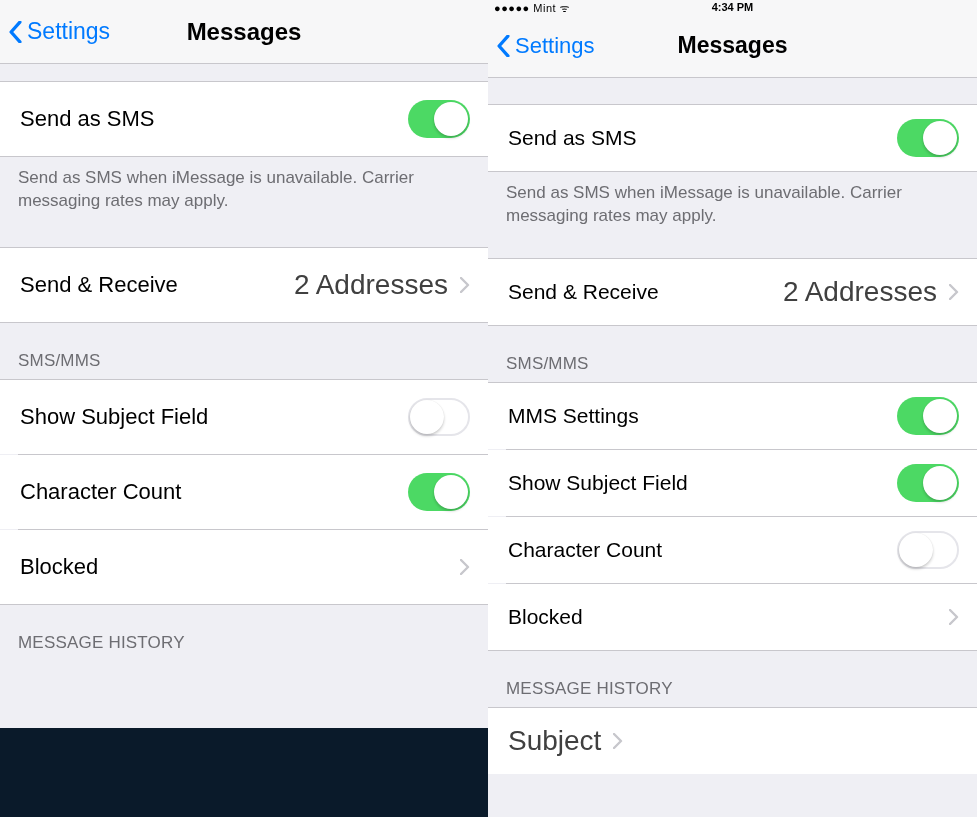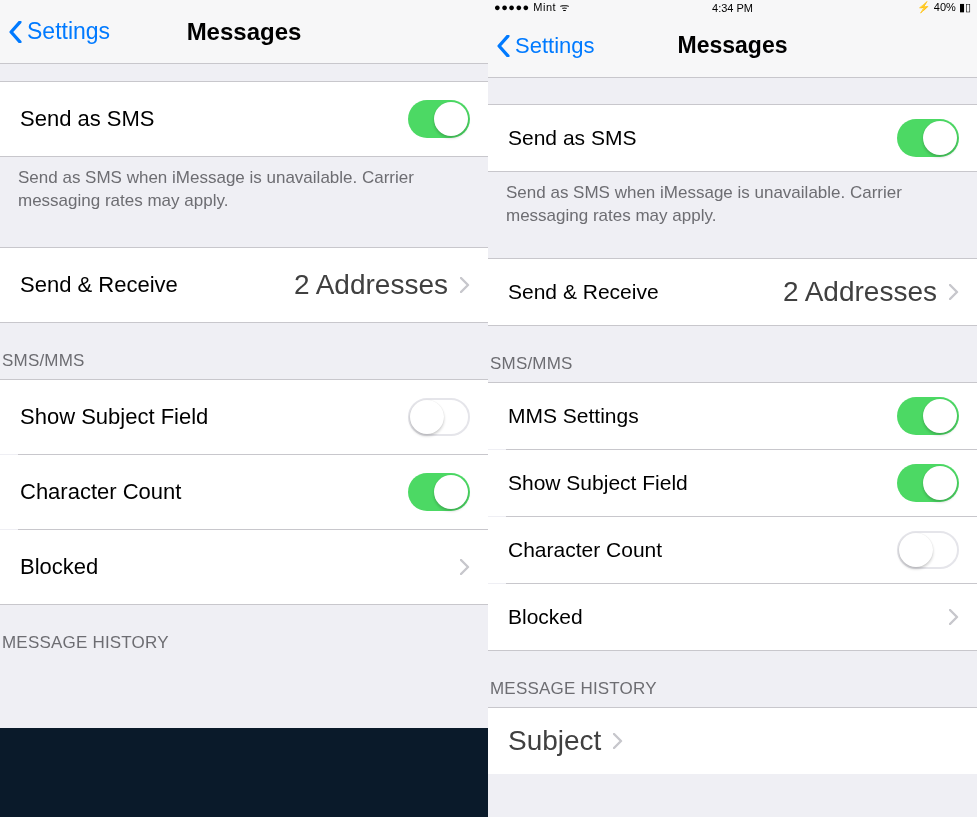--- a/index.html
+++ b/index.html
@@ -37,34 +37,34 @@
       height: 817px;
       margin-left: 0;
     }
     .status-bar {
       height: 14px;
       background: #f7f7f8;
       font-size: 11px;
       color: #000;
       overflow: hidden;
       display: flex;
-      align-items: flex-end;
+      align-items: center;
       padding: 0 6px;
       white-space: nowrap;
     }
     .status-left {
       flex: 1;
       color: #000;
       font-size: 11px;
       letter-spacing: 0.5px;
     }
     .status-center {
       flex: 1;
       text-align: center;
-      font-weight: 400;
+      font-weight: 700;
     }
     .status-right {
       flex: 1;
       text-align: right;
       font-size: 11px;
       margin-top: 44px;
     }
     .nav-bar {
       height: 64px;
       background: #f7f7f8;
@@ -142,21 +142,21 @@
     }
     .footer-text {
       font-size: 17px;
       color: #6d6d72;
       padding: 10px 18px 6px 18px;
       line-height: 1.35;
     }
     .section-header {
       font-size: 17px;
       color: #6d6d72;
-      padding: 28px 18px 8px 2px;
+      padding: 28px 18px 8px 18px;
       letter-spacing: 0.2px;
     }
     .switch {
       width: 62px;
       height: 38px;
       border-radius: 20px;
       position: relative;
       flex-shrink: 0;
     }
     .switch.on {

